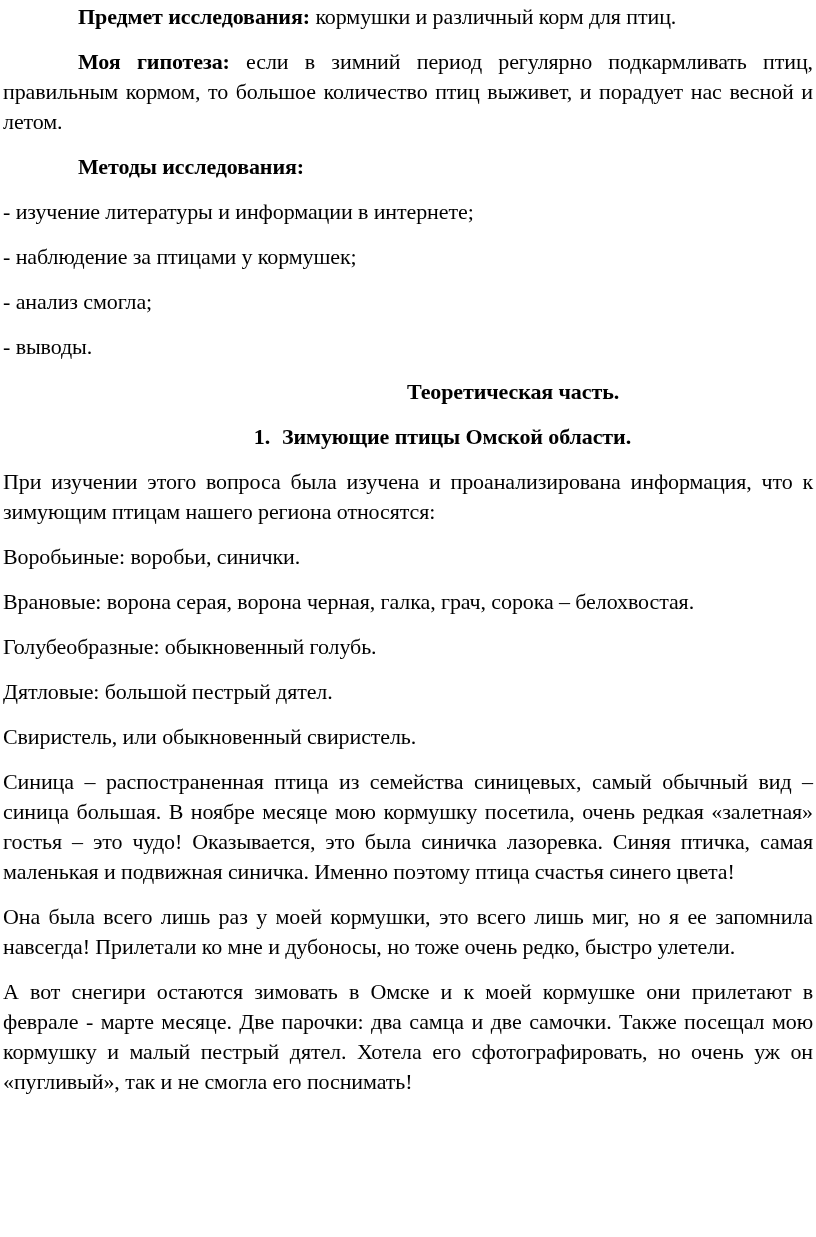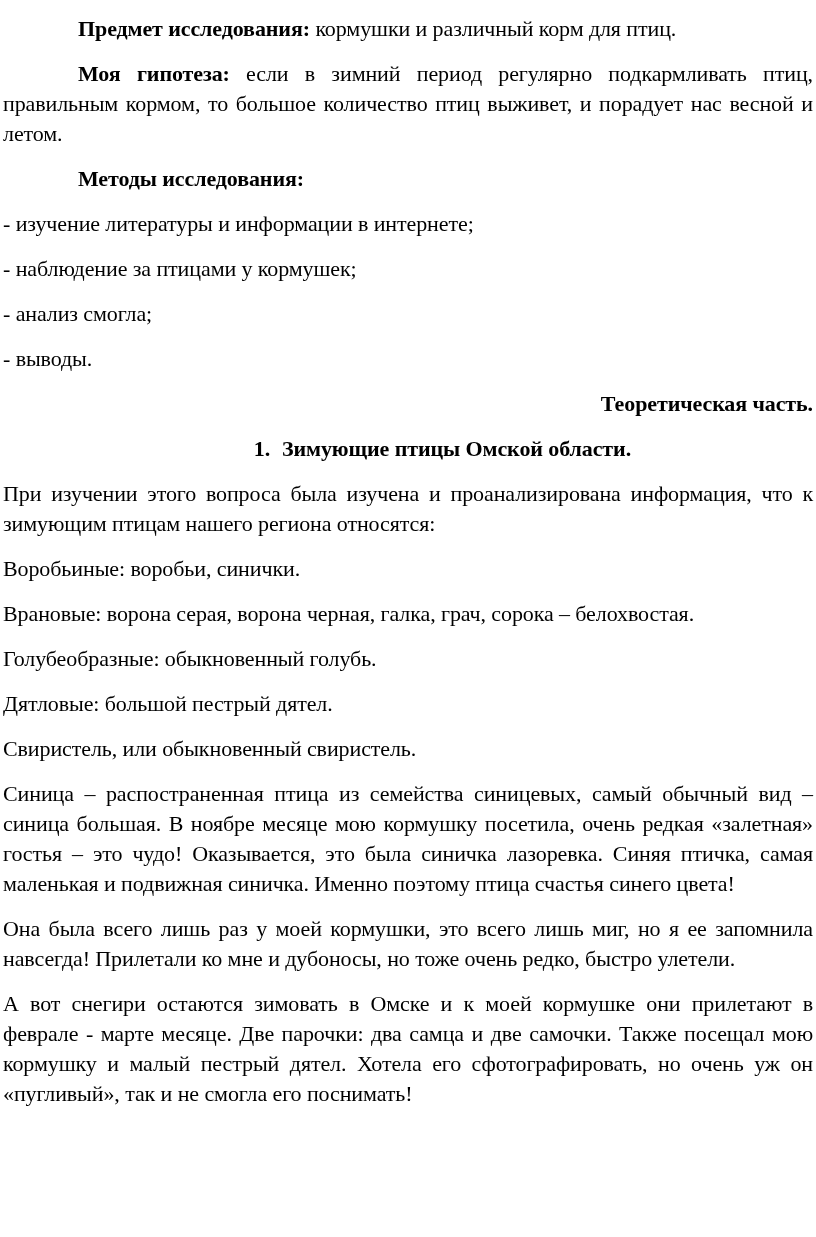--- a/index.html
+++ b/index.html
@@ -14,28 +14,28 @@
     color: #000000;
     font-family: "Liberation Serif", "DejaVu Serif", serif;
     font-size: 22px;
     line-height: 30px;
     letter-spacing: -0.1px;
     padding: 2px 3px 0 3px;
     overflow: hidden;
   }
   main { display: block; }
   p {
-    margin: 12px 0 15px 0;
+    margin: 0 0 15px 0;
     text-align: justify;
   }
   p.lead {
     text-indent: 75px;
   }
   p.section-heading {
-    text-align: right;
+    text-align: center;
     margin-left: 210px;
     font-weight: bold;
   }
   p.numbered-heading {
     text-align: center;
     margin-left: 57px;
     font-weight: bold;
   }
   .num {
     display: inline-block;

